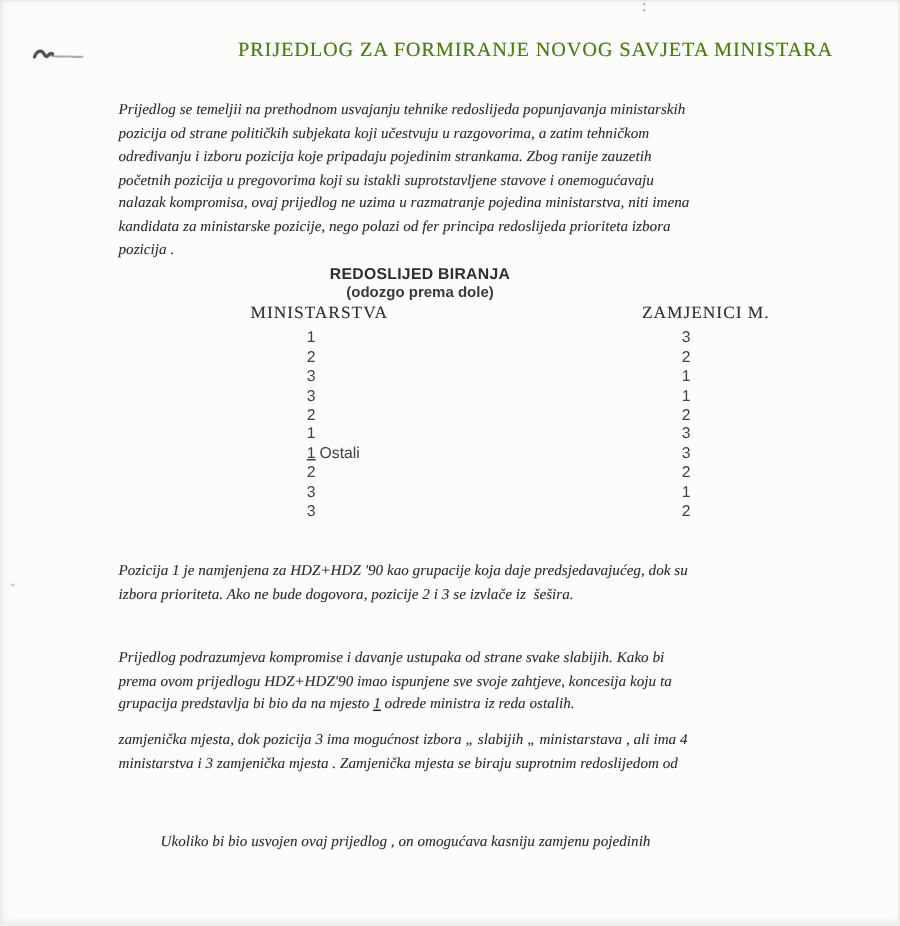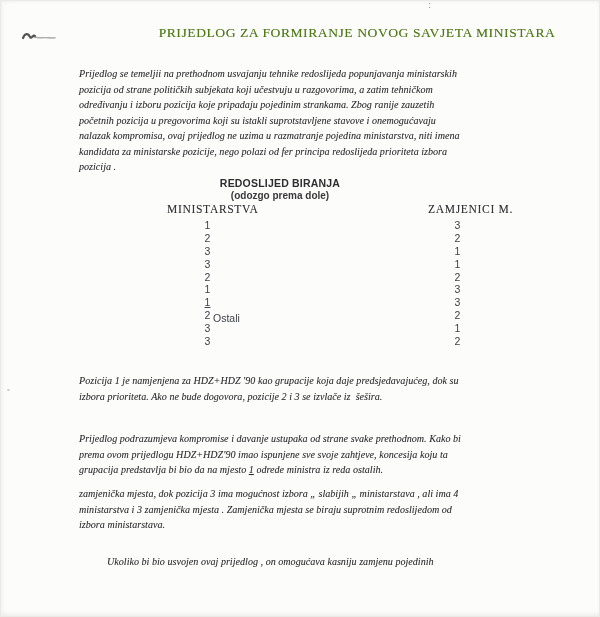--- a/index.html
+++ b/index.html
@@ -39,21 +39,21 @@
           color:#2f2f31; white-space:pre; text-shadow:.2px .2px .3px rgba(50,50,50,.3); }
   .colh-left  { left:167px; }
   .colh-right { left:428px; }
 
   .rows { position:absolute; top:219px; left:0; width:600px;
           font-family:"Liberation Sans", sans-serif; font-size:10.5px; color:#3e4146; }
   .trow { display:flex; height:12.9px; align-items:flex-start; }
   .cl { display:block; margin-left:175px; width:65px; text-align:center; position:relative; }
   .cz { display:block; margin-left:185px; width:65px; text-align:center; }
   .u-num { text-decoration:underline; }
-  .ostali { position:absolute; left:38px; top:16px; white-space:nowrap;text-align:center; }
+  .ostali { position:absolute; left:38px; top:0; white-space:nowrap;text-align:center; }
 </style>
 </head>
 <body>
 
 <div class="page">
 
   <svg class="mark-svg" width="36" height="16" viewBox="0 0 36 16">
     <path d="M2 9 C4 4, 7 4, 9 8 C10.5 10.5, 12 5, 14 7" fill="none" stroke="#3f3f3f" stroke-width="2.2" stroke-linecap="round" opacity="0.9"></path>
     <path d="M13 8 C17 9.5, 22 8.2, 28 8.8 C30 9, 32 9, 34 8.8" fill="none" stroke="#6a6a68" stroke-width="1.4" stroke-linecap="round" opacity="0.55"></path>
   </svg>
@@ -119,28 +119,27 @@
       <span class="cz">2</span>
     </div>
   </div>
 
   <div class="para p2">
     <div class="ln">Pozicija 1 je namjenjena za HDZ+HDZ '90 kao grupacije koja daje predsjedavajućeg, dok su</div>
     <div class="ln">izbora prioriteta. Ako ne bude dogovora, pozicije 2 i 3 se izvlače iz  šešira.</div>
   </div>
 
   <div class="para p3">
-    <div class="ln">Prijedlog podrazumjeva kompromise i davanje ustupaka od strane svake prethodnom. Kako bi</div>
+    <div class="ln">Prijedlog podrazumjeva kompromise i davanje ustupaka od strane svake slabijih. Kako bi</div>
     <div class="ln">prema ovom prijedlogu HDZ+HDZ'90 imao ispunjene sve svoje zahtjeve, koncesija koju ta</div>
     <div class="ln"><span>grupacija predstavlja bi bio da na mjesto </span><span class="u-inline">1</span><span> odrede ministra iz reda ostalih.</span></div>
   </div>
 
   <div class="para p4">
     <div class="ln">zamjenička mjesta, dok pozicija 3 ima mogućnost izbora „ slabijih „ ministarstava , ali ima 4</div>
     <div class="ln">ministarstva i 3 zamjenička mjesta . Zamjenička mjesta se biraju suprotnim redoslijedom od</div>
-    <div class="ln">izbora ministarstava.</div>
   </div>
 
   <div class="para p5">
     <div class="ln">Ukoliko bi bio usvojen ovaj prijedlog , on omogućava kasniju zamjenu pojedinih</div>
   </div>
 
 </div>
 
 </body></html>

